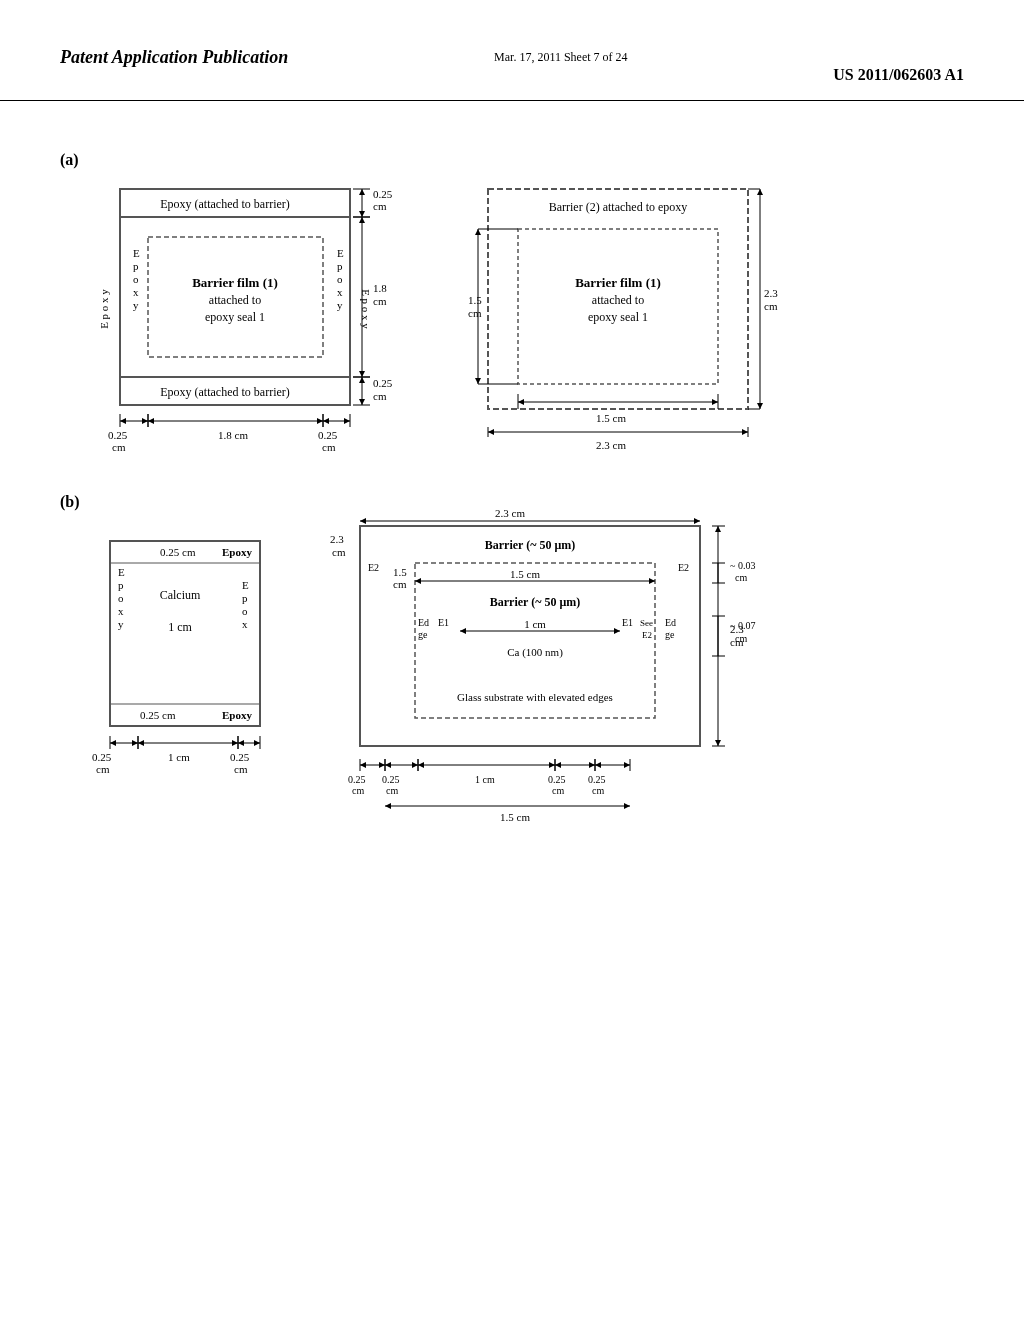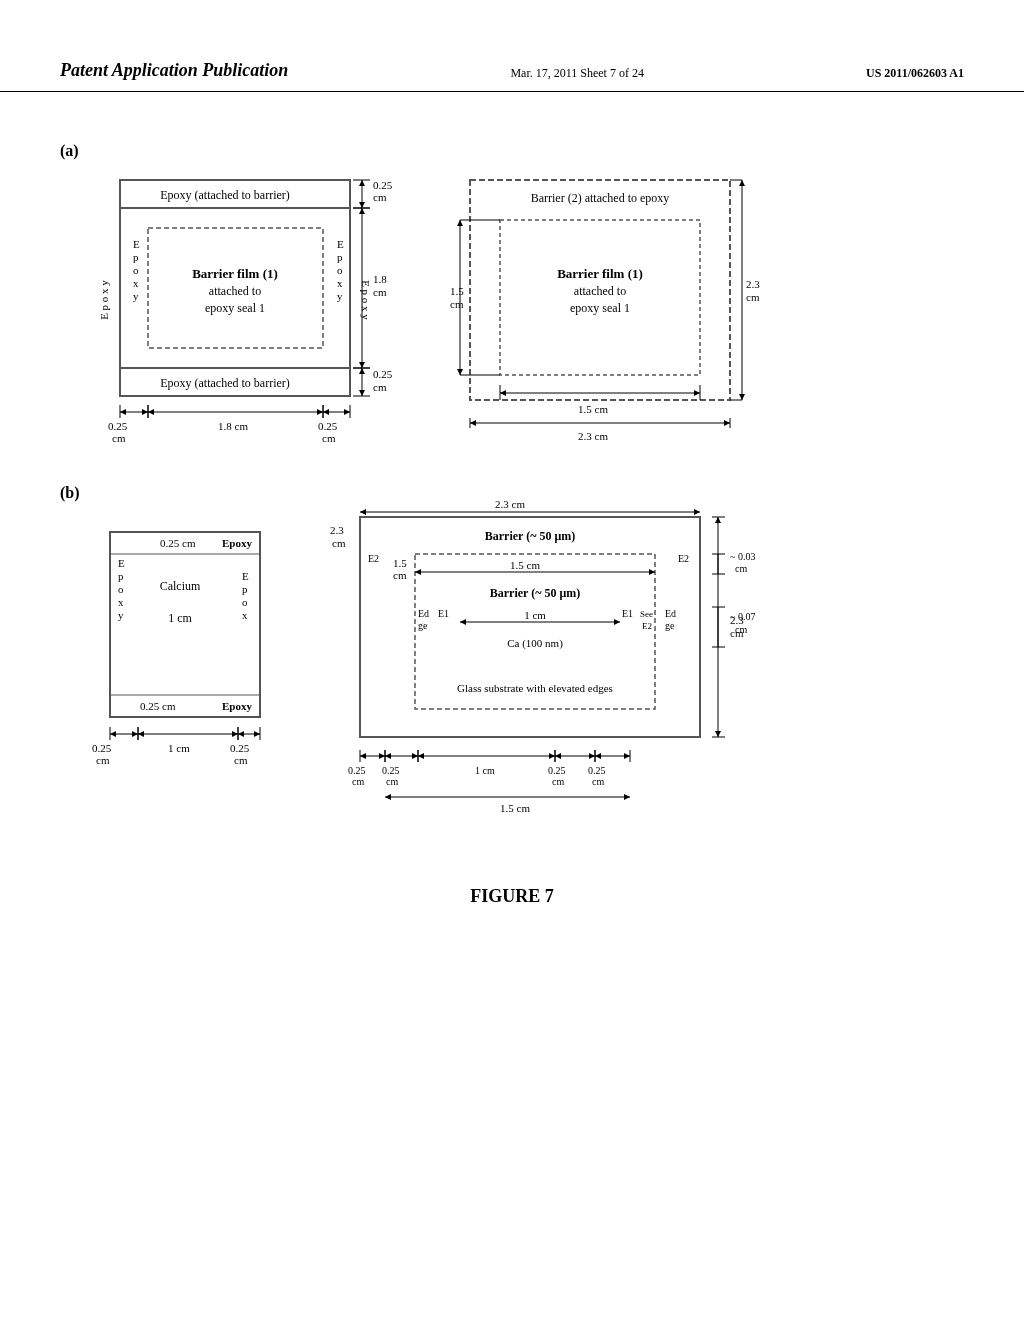--- a/index.html
+++ b/index.html
@@ -9,35 +9,35 @@
       background: #fff;
       font-family: 'Times New Roman', Times, serif;
       color: #000;
       position: relative;
     }
 
     
     .header {
       display: flex;
       justify-content: space-between;
-      align-items: flex-end;
-      padding: 30px 60px 10px 60px;
+      align-items: center;
+      padding: 30px 60px 16px 60px;
       border-bottom: 1px solid #000;
     }
     .header-left {
       font-size: 18px;
       font-weight: bold;
       font-style: italic;
     }
     .header-center {
       font-size: 12px;
       text-align: center;
     }
     .header-right {
-      font-size: 12px;
+      font-size: 16px;
       font-weight: bold;
       margin-top: 36px;
     }
 
     
     .content {
       padding: 20px 60px 40px 60px;
     }
 
     
@@ -69,21 +69,21 @@
   <div class="header-center">Mar. 17, 2011  Sheet 7 of 24</div>
   <div class="header-right">US 2011/062603 A1</div>
 </div>
 
 <div class="content">
 
   <div style="margin-top: 30px; margin-bottom: 10px;">
     <span class="section-label">(a)</span>
   </div>
 
-  <div style="display: flex; gap: 50px; align-items: flex-start; margin-left: 30px;">
+  <div style="display: flex; gap: 68px; align-items: flex-start; margin-left: 30px;">
 
     <div style="position: relative;">
       <svg width="310" height="290">
 
         <rect x="30" y="10" width="230" height="28" fill="none" stroke="#555" stroke-width="2"></rect>
         <text x="135" y="29" text-anchor="middle" font-size="12" font-family="Times New Roman">Epoxy (attached to barrier)</text>
 
         <rect x="30" y="38" width="230" height="160" fill="none" stroke="#555" stroke-width="2"></rect>
 
         <rect x="30" y="198" width="230" height="28" fill="none" stroke="#555" stroke-width="2"></rect>
@@ -379,15 +379,14 @@
 
         <line x1="65" y1="305" x2="310" y2="305" stroke="#000" stroke-width="1"></line>
         <polygon points="65,305 71,302 71,308" fill="#000"></polygon>
         <polygon points="310,305 304,302 304,308" fill="#000"></polygon>
         <text x="180" y="320" font-size="11" font-family="Times New Roman">1.5 cm</text>
       </svg>
     </div>
 
   </div>
 
-  <div class="figure-caption" style="margin-top: 30px;">FIGURE 7</div>
 
 </div>
 
 </body></html>

